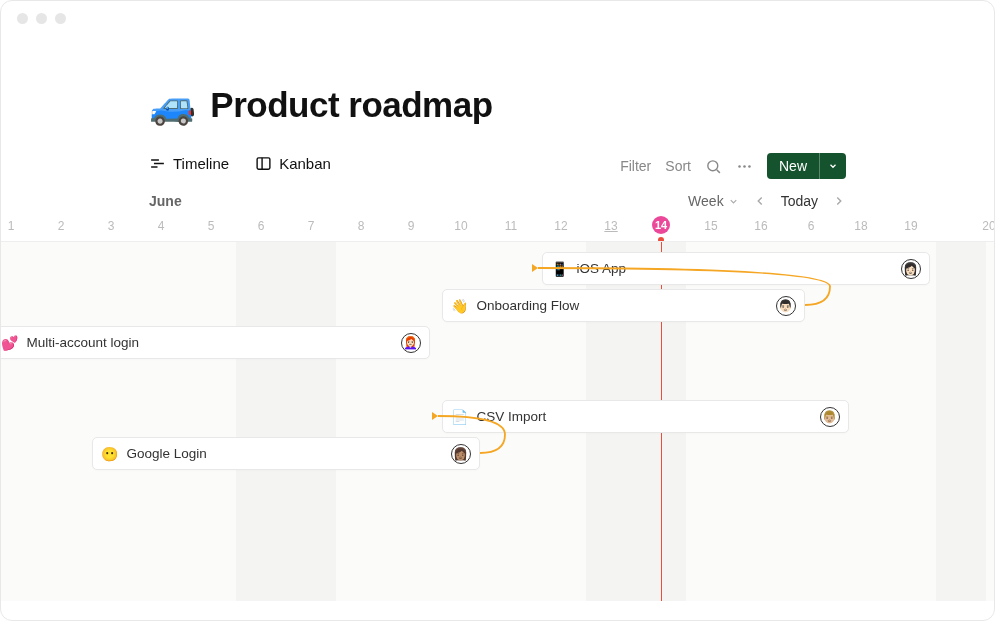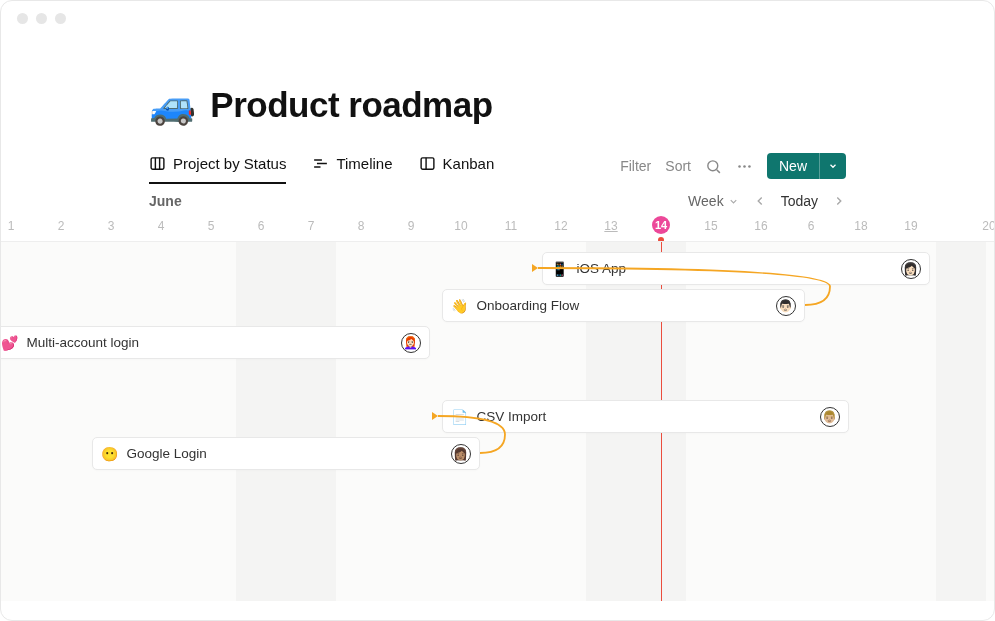--- a/index.html
+++ b/index.html
@@ -60,21 +60,21 @@
 .toolbar {
   margin-left: auto;
   display: flex;
   align-items: center;
   gap: 14px;
   padding-bottom: 6px;
 }
 .tool-text { font-size: 14px; color: #888; cursor: pointer; }
 .tool-icon { color: #888; cursor: pointer; display: inline-flex; }
 .new-btn {
-  background: #0f766e;
+  background: #14532d;
   color: #fff;
   font-size: 14px;
   font-weight: 500;
   border-radius: 4px;
   display: flex;
   align-items: stretch;
   overflow: hidden;
   cursor: pointer;
 }
 .new-btn .label { padding: 5px 12px; }
@@ -183,30 +183,20 @@
     <div class="dot"></div>
   </div>
 
   <div class="header">
     <span class="header-emoji">🚙</span>
     <h1 class="header-title">Product roadmap</h1>
   </div>
 
   <div class="tabs-row">
     <div class="tabs" id="tabs">
-        <div class="tab active">
-          <span class="tab-icon">
-            <svg width="17" height="17" viewBox="0 0 24 24" fill="none" stroke="currentColor" stroke-width="2">
-              <rect x="3" y="4" width="18" height="16" rx="2"></rect>
-              <line x1="9" y1="4" x2="9" y2="20"></line>
-              <line x1="15" y1="4" x2="15" y2="20"></line>
-            </svg>
-          </span>
-          <span>Project by Status</span>
-        </div>
         <div class="tab">
           <span class="tab-icon">
             <svg width="17" height="17" viewBox="0 0 24 24" fill="none" stroke="currentColor" stroke-width="2">
               <line x1="3" y1="7" x2="14" y2="7"></line>
               <line x1="7" y1="12" x2="21" y2="12"></line>
               <line x1="3" y1="17" x2="12" y2="17"></line>
             </svg>
           </span>
           <span>Timeline</span>
         </div>

